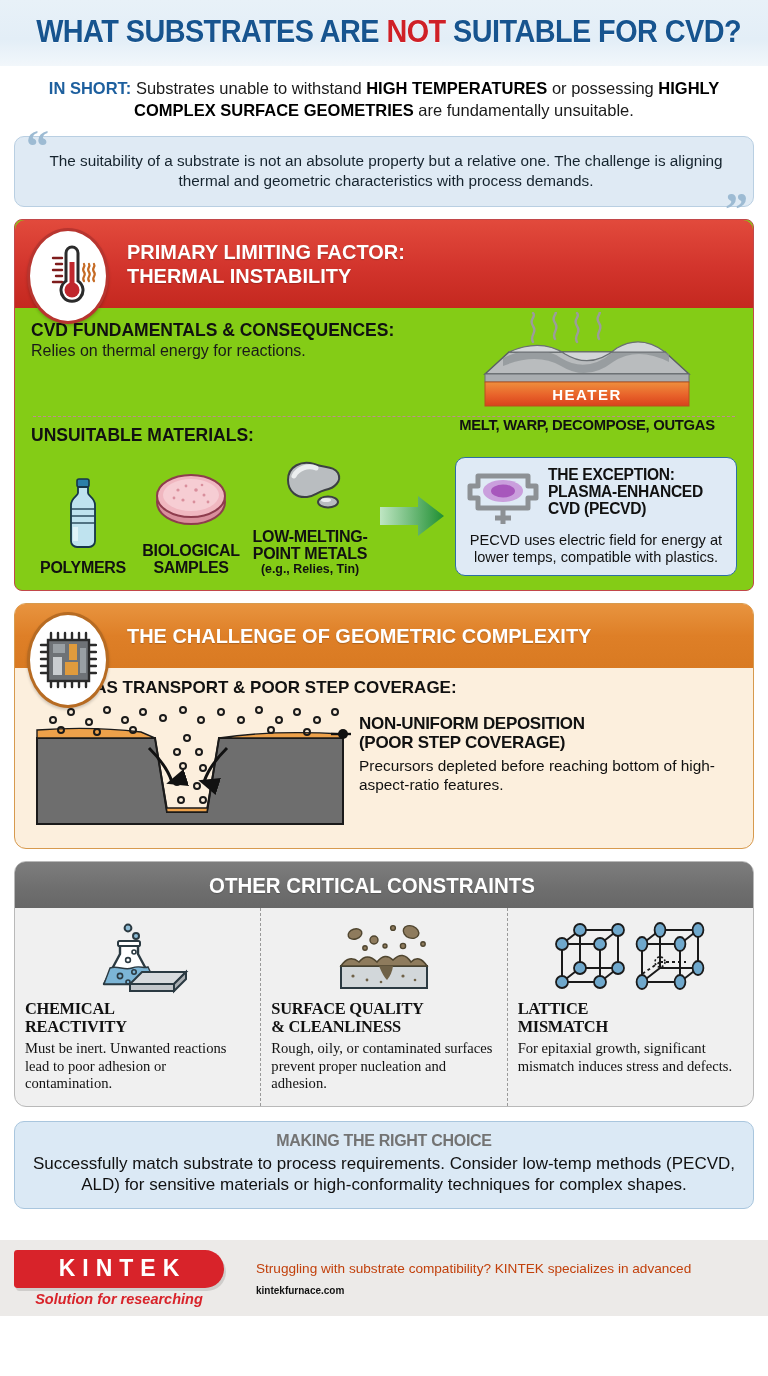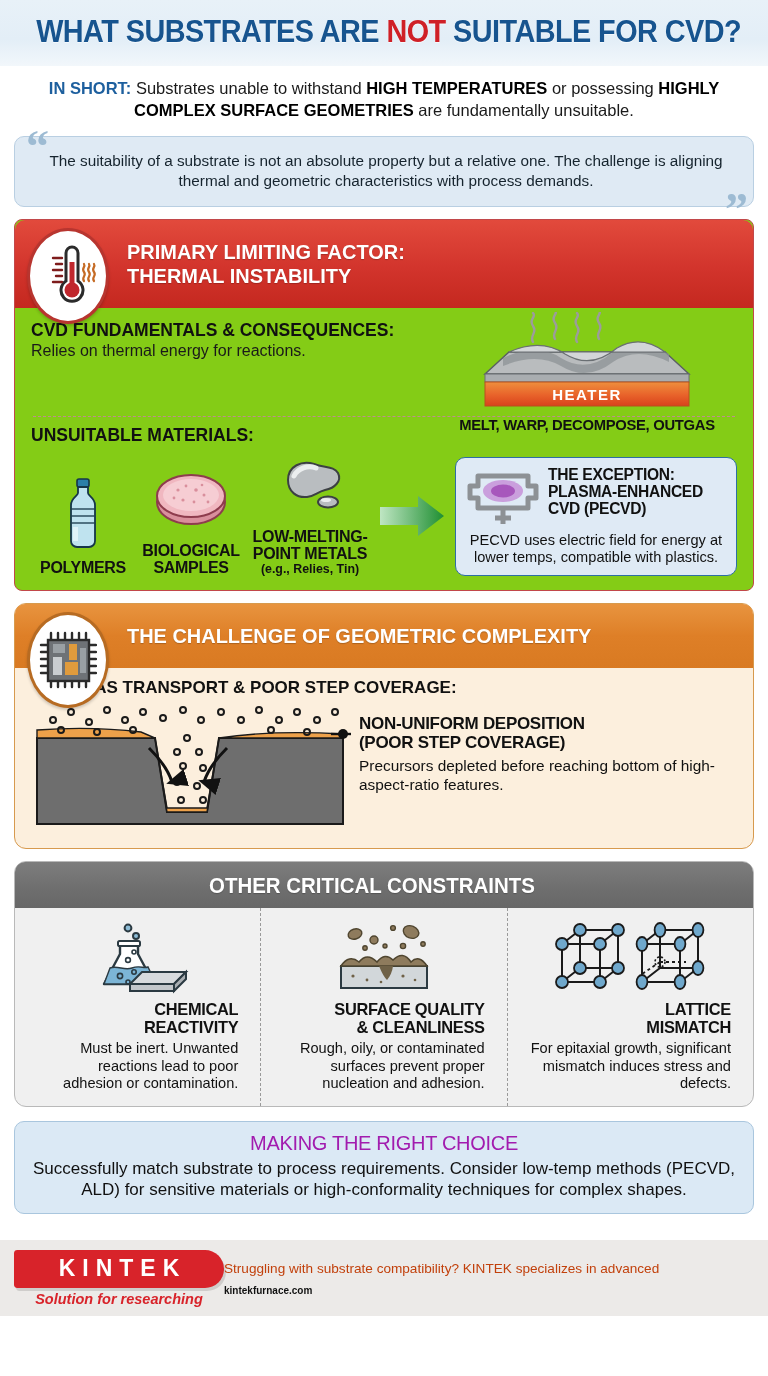--- a/index.html
+++ b/index.html
@@ -116,36 +116,36 @@
 
   
   .other { border:1.5px solid #b9b9b9; border-radius:12px; background:#f0f0f0; }
   .other .head {
     background:linear-gradient(180deg,#7d7d7d 0%,#6e6e6e 60%,#676767 100%);
     border-radius:10px 10px 0 0; height:46px;
     display:flex; align-items:center; justify-content:center;
   }
   .other .head .head-title { font-size:22px; transform:scaleX(0.93); }
   .cols { display:flex; }
-  .col { flex:1; padding:12px 22px 14px; text-align:right; }
+  .col { flex:1; padding:12px 10px 14px; text-align:left;font-family:Liberation Serif, serif; }
   .col + .col { border-left:1.5px dashed #9a9a9a; }
   .col .ico { height:74px; display:flex; align-items:flex-end; justify-content:center; }
   .col h4 { font-size:16.4px; font-weight:bold; line-height:1.1; margin-top:6px; letter-spacing:-0.3px;}
   .col p { font-size:14.6px; line-height:1.17; margin-top:4px; }
 
   
   .final {
     margin:14px 14px 0; background:#dbe9f5; border:1.4px solid #a9c6de;
     border-radius:10px; padding:10px 16px 13px; text-align:center;
   }
-  .final h3 { font-size:20px; font-weight:normal; color:#a21caf; letter-spacing:-0.3px;}
+  .final h3 { font-size:16px; font-weight:bold; color:#737373; letter-spacing:-0.3px;}
   .final p { font-size:17px; line-height:1.26; margin-top:3px; }
 
   
-  .footer { position:absolute; left:0; right:0; bottom:0; height:76px; background:#eceae8; display:flex; align-items:center; padding:0 14px; gap:0;}
+  .footer { position:absolute; left:0; right:0; bottom:0; height:76px; background:#eceae8; display:flex; align-items:center; padding:0 14px; gap:32px;}
   .logo { width:210px; flex:none; }
   .logo-plate {
     background:#d8232a; border-radius:4px 22px 22px 4px; height:38px;
     display:flex; align-items:center; justify-content:center;
     box-shadow:2px 3px 0 rgba(0,0,0,.12);
   }
   .logo-txt { color:#fff; font-weight:bold; font-size:23px; letter-spacing:7px; padding-left:7px;}
   .logo-tag { color:#d8232a; font-style:italic; font-weight:bold; font-size:14.5px; margin-top:3px; text-align:center;}
   .foot-txt { font-size:13.6px; line-height:1.28; color:#c2410c; }
   .foot-url { font-size:10px; font-weight:bold; margin-top:7px; }

